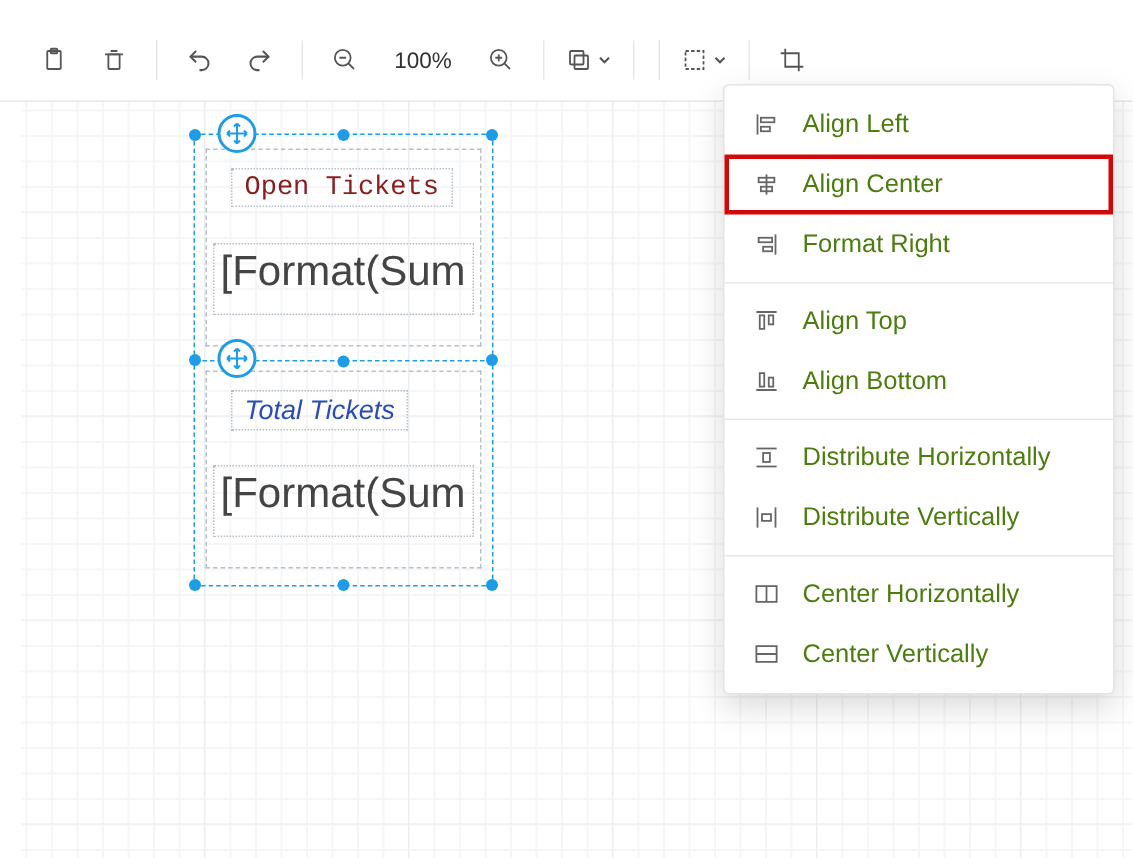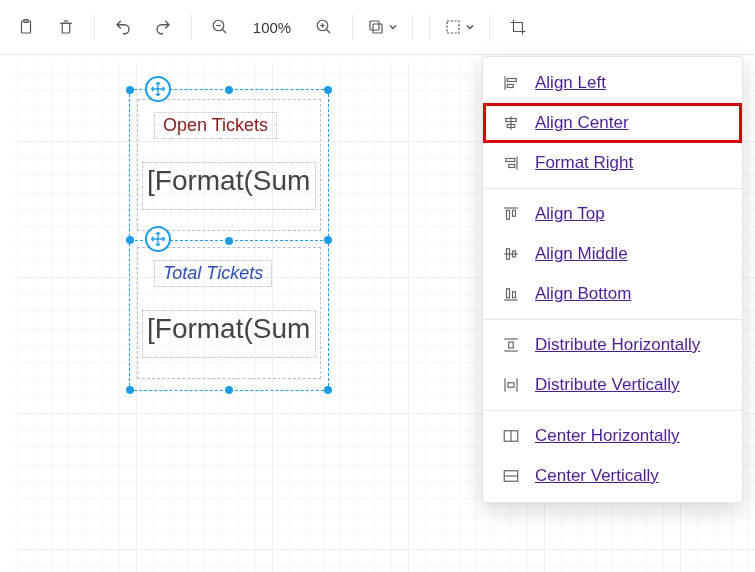--- a/index.html
+++ b/index.html
@@ -14,25 +14,26 @@
     font-size: 16px;
     color: #333;
   }
 
   
   .toolbar {
     height: 55px;
     border-bottom: 1px solid #e5e7eb;
     display: flex;
     align-items: center;
-    padding: 0 8px;
+    padding: 0 18px;
     gap: 4px;
     position: relative;
     z-index: 5;
     background: #fff;
+    margin-top: 13px;
   }
   .tbtn {
     width: 36px;
     height: 36px;
     display: flex;
     align-items: center;
     justify-content: center;
     border-radius: 4px;
     color: #555;
     cursor: pointer;
@@ -139,44 +140,43 @@
   }
   .value-box {
     position:absolute;
     border: 1px dotted #b9c0c7;
     padding: 2px 4px;
     white-space: nowrap;
     overflow:hidden;
     font-size: 28px;
     color:#444;
   }
-  .red { color:#8a1f20; }
+  .red { color:#8a1f20;font-family:Liberation Mono, monospace; }
   .blue { color:#2b4db3;font-style:italic; }
 
   
   .menu {
     position: absolute;
     top: 56px;
     left: 482px;
     width: 261px;
     background: #fff;
     border: 1px solid #e1e4e8;
     border-radius: 4px;
     box-shadow: 0 8px 22px rgba(0,0,0,0.15);
     z-index: 10;
     padding: 6px 0;
   }
   .menu-item {
     display:flex;
     gap:14px;
     padding: 10px 18px;
     font-size:17px;
-    color:#4c1d95;
+    color:#4d7c0f;
     cursor:pointer;
-    text-decoration:underline;
   }
   .menu-item.highlight {
     outline: 3px solid #d20808;
     outline-offset: -3px;
     position: relative;
     z-index: 1;
   }
   .menu-sep {
     height:1px;
     background:#e5e7eb;
@@ -349,30 +349,20 @@
     <span class="mi-icon">
       <svg width="18" height="18" viewBox="0 0 24 24" fill="none" stroke="currentColor" stroke-width="1.6">
           <line x1="3" y1="4" x2="21" y2="4"></line>
           <rect x="6" y="7" width="4" height="12"></rect>
           <rect x="14" y="7" width="4" height="8"></rect>
         </svg>
     </span>
     <span>Align Top</span>
   </div>
 
-  <div class="menu-item">
-    <span class="mi-icon">
-      <svg width="18" height="18" viewBox="0 0 24 24" fill="none" stroke="currentColor" stroke-width="1.6">
-          <line x1="3" y1="12" x2="21" y2="12"></line>
-          <rect x="6" y="5" width="4" height="14"></rect>
-          <rect x="14" y="8" width="4" height="8"></rect>
-        </svg>
-    </span>
-    <span>Align Middle</span>
-  </div>
 
   <div class="menu-item">
     <span class="mi-icon">
       <svg width="18" height="18" viewBox="0 0 24 24" fill="none" stroke="currentColor" stroke-width="1.6">
           <line x1="3" y1="20" x2="21" y2="20"></line>
           <rect x="6" y="5" width="4" height="12"></rect>
           <rect x="14" y="9" width="4" height="8"></rect>
         </svg>
     </span>
     <span>Align Bottom</span>

